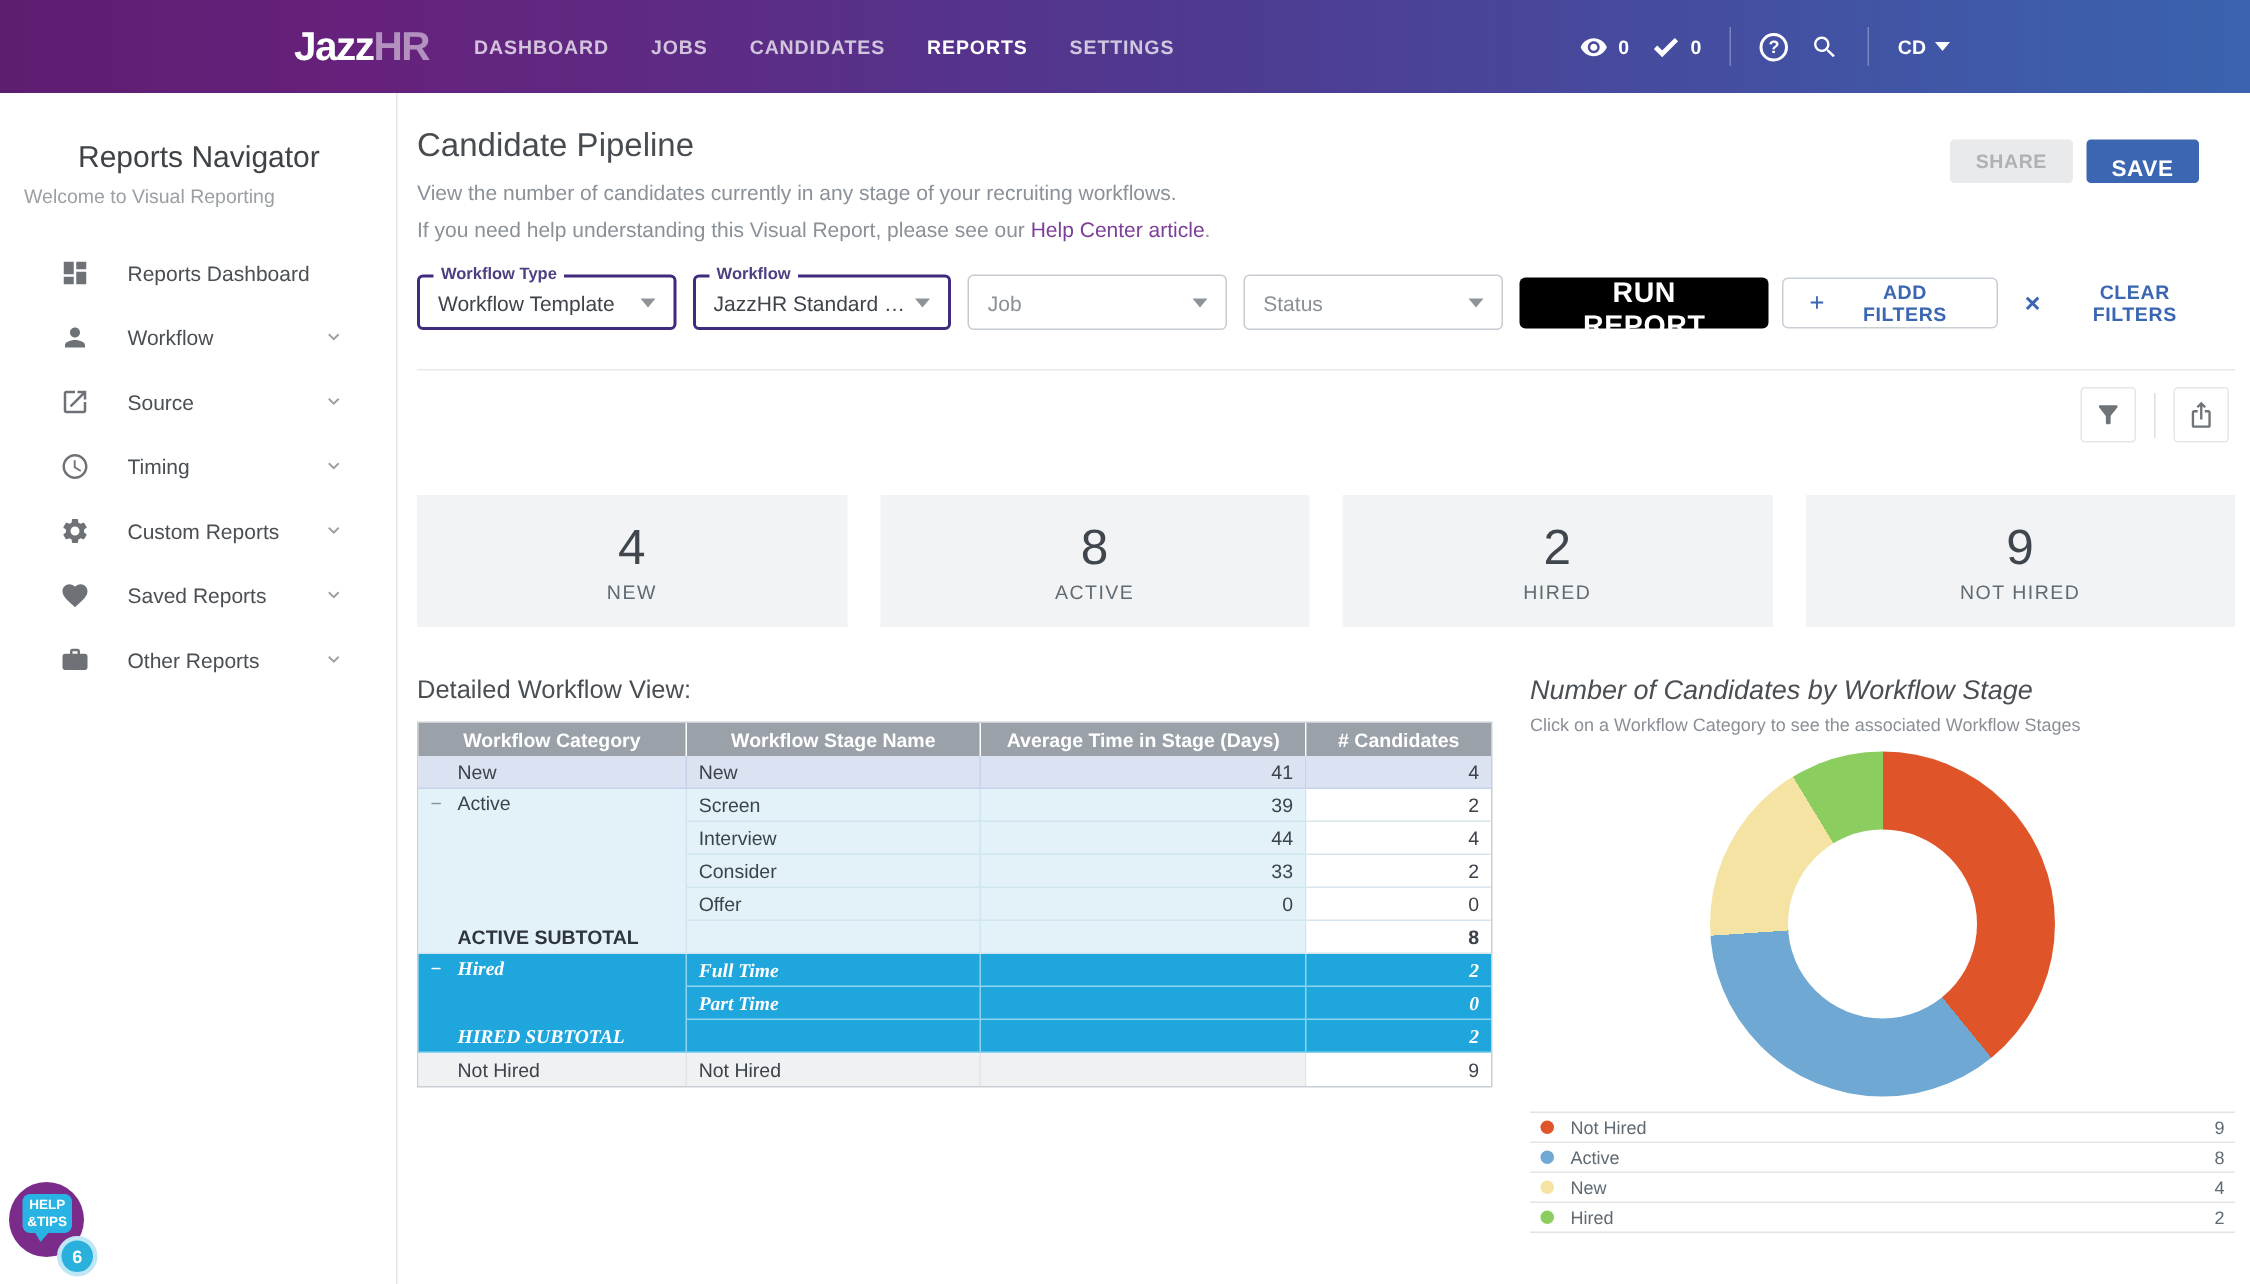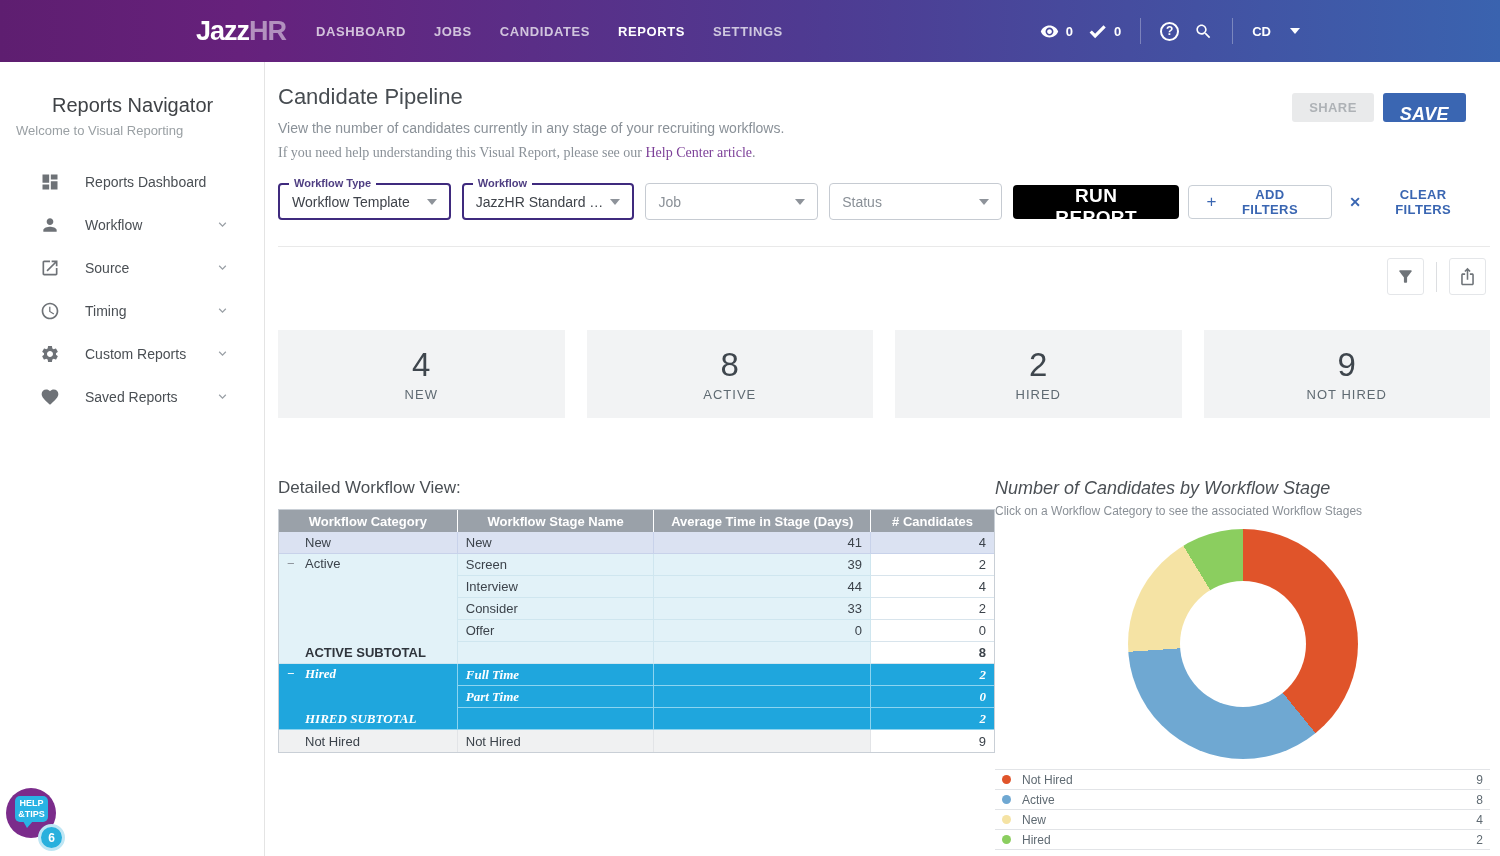--- a/index.html
+++ b/index.html
@@ -14,46 +14,46 @@
   .logo .hr { color:rgba(255,255,255,.5); font-weight:800; }
   .nav-menu { display:flex; gap:28px; margin-left:30px; }
   .nav-item { font-size:13px; font-weight:600; letter-spacing:.6px; color:rgba(255,255,255,.72); cursor:pointer; }
   .nav-item.active { color:#fff; font-weight:800; }
   .nav-right { margin-left:auto; margin-right:200px; display:flex; align-items:center; gap:15px; color:#fff; }
   .nav-count { display:flex; align-items:center; gap:7px; font-size:13px; font-weight:700; }
   .nav-sep { width:1px; height:26px; background:rgba(255,255,255,.3); margin:0 4px; }
   .nav-ic { width:19px; height:19px; fill:#fff; display:block; }
   .qmark { width:19px; height:19px; border:2px solid #fff; border-radius:50%; font-size:12px; font-weight:800;
     display:flex; align-items:center; justify-content:center; }
-  .user-chip { display:flex; align-items:center; gap:19px; font-size:13px; font-weight:700; cursor:pointer; }
+  .user-chip { display:flex; align-items:center; gap:6px; font-size:13px; font-weight:700; cursor:pointer; }
   .caret-down { width:0; height:0; border-left:5px solid transparent; border-right:5px solid transparent; border-top:6px solid #fff; }
 
   
   .sidebar { position:absolute; top:62px; left:0; width:265px; bottom:0; background:#fff;
     border-right:1px solid #e4e4e4; padding-top:32px; }
   .sb-title { font-size:20px; color:#3f4246; padding-left:16px; font-weight:500;margin-left:36px; }
   .sb-sub { font-size:13px; color:#9aa0a4; padding-left:16px; margin-top:6px; }
   .sb-items { margin-top:22px; }
   .sb-item { display:flex; align-items:center; height:43px; padding-left:40px; cursor:pointer; }
   .sb-ic { width:20px; height:20px; fill:#6e7277; flex:none; }
   .sb-label { font-size:14px; color:#4a4f54; margin-left:25px; }
   .sb-chev { margin-left:auto; margin-right:34px; width:15px; height:15px; fill:#9aa0a6; }
 
   
   .main { position:absolute; left:265px; top:62px; right:0; bottom:0; padding:0 10px 0 13px; }
   .main-header { display:flex; justify-content:space-between; padding-top:22px;gap:36px; }
   .page-title { font-size:22px; color:#474c51; font-weight:400; }
   .page-desc { font-size:14px; color:#8a9198; margin-top:10px; }
-  .page-desc2 { font-size:14px; color:#8a9198; margin-top:9px;font-family:Liberation Serif, serif; }
+  .page-desc2 { font-size:14px; color:#8a9198; margin-top:9px; }
   .help-link { color:#7c3f98; cursor:pointer; }
   .hdr-buttons { display:flex; gap:9px; margin-top:9px; margin-right:24px; }
   .btn-share { height:29px; padding:0 17px; background:#e9eaeb; color:#aeb2b6; font-size:13px; font-weight:700;
     border:none; border-radius:3px; letter-spacing:.4px; }
-  .btn-save { height:29px; padding:11px 17px; background:#3a66b2; color:#fff; font-size:18px; font-weight:700;
-    border:none; border-radius:3px; letter-spacing:.4px; cursor:pointer;font-style:italic; }
+  .btn-save { height:29px; padding:11px 17px; background:#3a66b2; color:#fff; font-size:15px; font-weight:700;
+    border:none; border-radius:3px; letter-spacing:.4px; cursor:pointer; }
 
   
   .filter-bar { display:flex; align-items:center; margin-top:22px; padding-bottom:26px; border-bottom:1px solid #e9e9e9; }
   .select { position:relative; height:37px; width:174px; border:1px solid #c6cbd2; border-radius:4px;
     display:flex; align-items:center; padding:0 12px; color:#8a9097; font-size:14px; margin-right:11px;
     background:#fff; cursor:pointer; }
   .select.purple { border:2px solid #3f2a7e; color:#3f434a; }
   .flabel { position:absolute; top:-8px; left:9px; font-size:11px; color:#4f3e82; background:#fff; padding:0 5px; font-weight:600; }
   .sel-val { white-space:nowrap; overflow:hidden; text-overflow:ellipsis; max-width:128px; }
   .sel-caret { margin-left:auto; width:0; height:0; border-left:5px solid transparent; border-right:5px solid transparent; border-top:6px solid #8e939a; }
@@ -76,21 +76,21 @@
   .tool-sep { width:1px; height:30px; background:#dcdee1; margin:0 12px; }
 
   
   .cards { display:flex; gap:22px; margin-top:35px; }
   .card { flex:1; background:#f2f3f4; height:88px; display:flex; flex-direction:column;
     align-items:center; justify-content:center; }
   .card-value { font-size:33px; color:#3f464d; }
   .card-label { font-size:13px; color:#5f6a72; letter-spacing:1px; margin-top:3px; }
 
   
-  .bottom { display:flex; margin-top:60px; }
+  .bottom { display:flex; margin-top:32px; gap:25px; }
   .table-col { width:717px; flex:none; }
   .table-title { font-size:17px; color:#4a4f54; }
   .pivot-wrap { margin-top:11px; border:1px solid #c9cfd6; }
   table { width:100%; border-collapse:separate; border-spacing:0; font-size:13px; color:#3c434b; }
   th { background:#9aa1a9; color:#fff; font-weight:600; height:22px; border-right:1px solid #fff;
     text-align:center; font-size:13px; }
   th:last-child { border-right:none; }
   td { height:22px; border-right:1px solid #d8e4ec; border-bottom:1px solid #d8e4ec; padding:0 8px; }
   td:last-child { border-right:none; }
   tr:last-child td { border-bottom:none; }
@@ -219,20 +219,29 @@
       <span class="sb-label">Custom Reports</span>
       <svg class="sb-chev" viewBox="0 0 24 24">
           <path d="M7.41 8.59L12 13.17l4.59-4.58L18 10l-6 6-6-6 1.41-1.41z"></path>
         </svg>
     </div>
     <div class="sb-item">
       <svg class="sb-ic" viewBox="0 0 24 24">
           <path d="M12 21.35l-1.45-1.32C5.4 15.36 2 12.28 2 8.5 2 5.42 4.42 3 7.5 3c1.74 0 3.41.81 4.5 2.09C13.09 3.81 14.76 3 16.5 3 19.58 3 22 5.42 22 8.5c0 3.78-3.4 6.86-8.55 11.54L12 21.35z"></path>
         </svg>
       <span class="sb-label">Saved Reports</span>
+      <svg class="sb-chev" viewBox="0 0 24 24">
+          <path d="M7.41 8.59L12 13.17l4.59-4.58L18 10l-6 6-6-6 1.41-1.41z"></path>
+        </svg>
+    </div>
+    <div class="sb-item">
+      <svg class="sb-ic" viewBox="0 0 24 24">
+          <path d="M20 7h-4V5c0-1.1-.9-2-2-2h-4c-1.1 0-2 .9-2 2v2H4c-1.1 0-2 .9-2 2v9c0 1.1.9 2 2 2h16c1.1 0 2-.9 2-2V9c0-1.1-.9-2-2-2zM10 5h4v2h-4V5z"></path>
+        </svg>
+      <span class="sb-label">Other Reports</span>
       <svg class="sb-chev" viewBox="0 0 24 24">
           <path d="M7.41 8.59L12 13.17l4.59-4.58L18 10l-6 6-6-6 1.41-1.41z"></path>
         </svg>
     </div>
   </div>
 </div>
 
 <div class="main">
 
   <div class="main-header">

